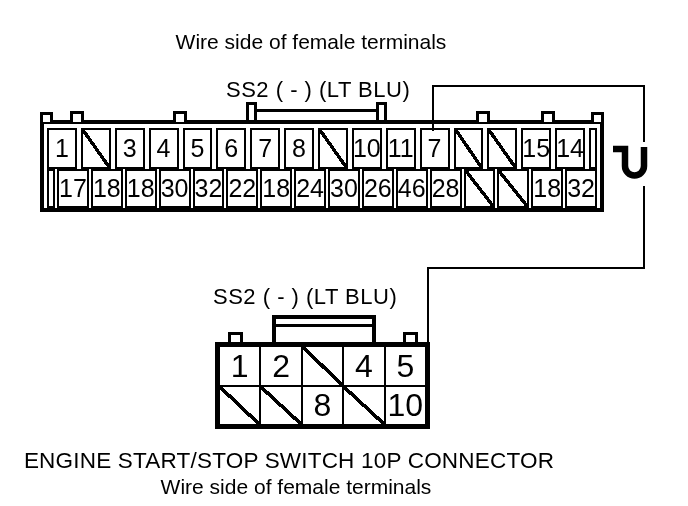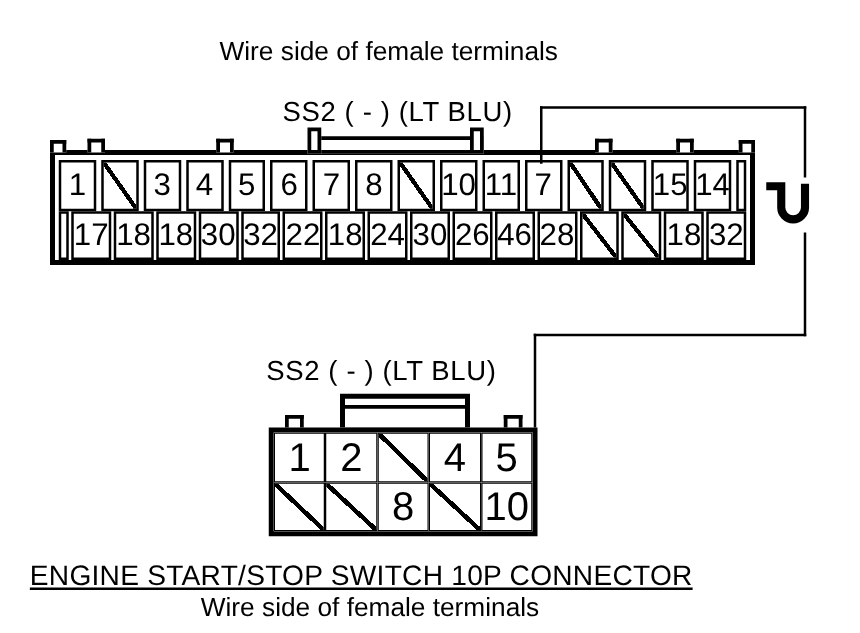--- a/index.html
+++ b/index.html
@@ -153,16 +153,16 @@
       </div>
     <div class="grid-row">
         <div class="cell diag"></div>
         <div class="cell diag"></div>
         <div class="cell">8</div>
         <div class="cell diag"></div>
         <div class="cell">10</div>
       </div>
   </div>
 
-  <div class="ttl" style="left:0; top:448px; width:578px;text-decoration:underline;">ENGINE START/STOP SWITCH 10P CONNECTOR</div>
+  <div class="ttl" style="left:0; top:448px; width:578px;">ENGINE START/STOP SWITCH 10P CONNECTOR</div>
   <div class="sub" style="left:0; top:475px; width:592px;">Wire side of female terminals</div>
 
 </div>
 
 </body></html>

